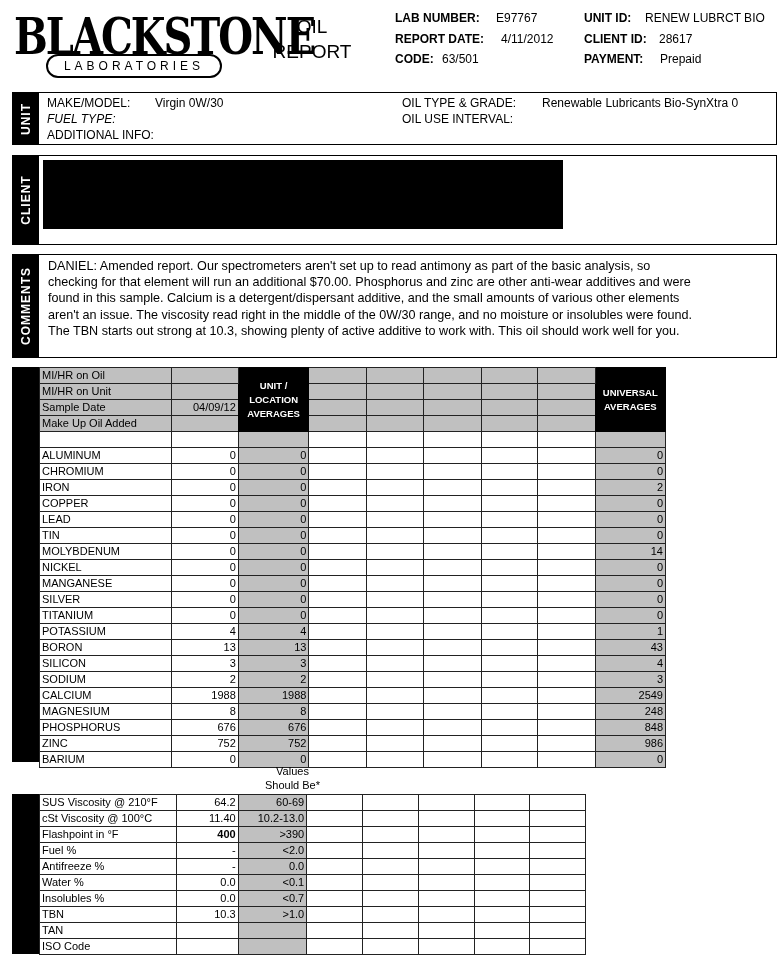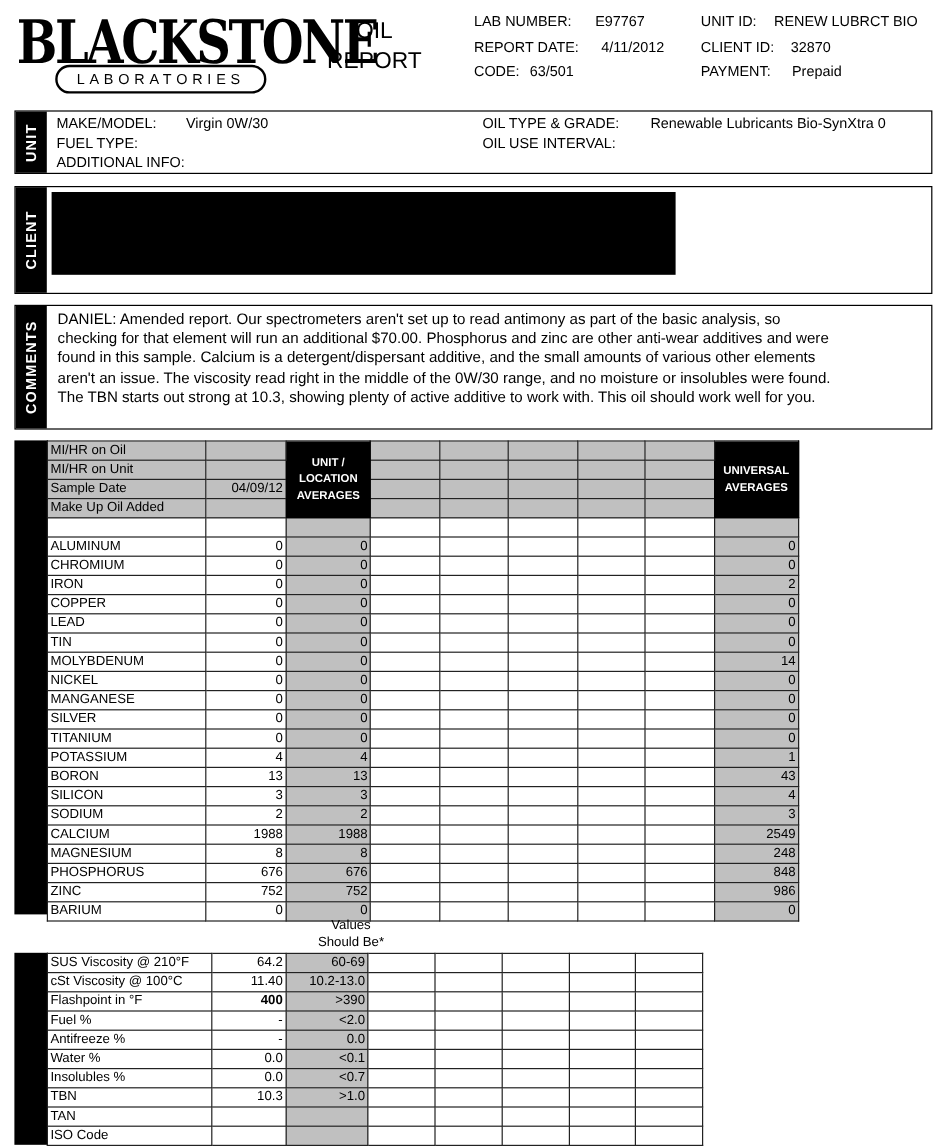--- a/index.html
+++ b/index.html
@@ -5,21 +5,21 @@
   * { box-sizing: border-box; margin: 0; padding: 0; }
   body { width: 783px; height: 957px; background: #fff; font-family: "Liberation Sans", sans-serif; color: #000; position: relative; overflow: hidden; }
   .abs { position: absolute; }
 
   
   .logo { left: 14px; top: 4px; width: 222px; height: 80px; }
   .logo-main { position: absolute; left: 0; top: 0; width: 222px; font-family: "DejaVu Serif", serif; font-weight: 900; font-size: 40px; letter-spacing: -2px; line-height: 52px; transform: scaleY(1.25); transform-origin: top left; white-space: nowrap; }
   .logo-sub { position: absolute; left: 32px; top: 50px; width: 176px; height: 24px; border: 2px solid #000; border-radius: 12px; font-size: 12px; letter-spacing: 4px; text-align: center; line-height: 20px; }
   .title { left: 262px; top: 14px; width: 100px; text-align: center; font-weight: normal; font-size: 19px; line-height: 25px; }
   .hdr { font-size: 12px; line-height: 20px; white-space: nowrap; }
-  .hdr b { font-weight: normal; }
+  .hdr b { font-weight: bold; }
 
   
   .box { position: absolute; left: 12px; width: 765px; border: 1.5px solid #000; }
   .sidebar { position: absolute; left: 0; top: 0; bottom: 0; width: 26px; background: #000; color: #fff; }
   .vlabel { position: absolute; left: 50%; top: 50%; transform: translate(-50%, -50%) rotate(-90deg); font-weight: bold; font-size: 12px; letter-spacing: 1px; white-space: nowrap; }
   .unit-row { position: absolute; font-size: 12px; white-space: nowrap; }
   .redact { position: absolute; left: 30px; top: 4px; width: 520px; height: 69px; background: #000; }
   .comments { position: absolute; left: 35px; top: 3px; width: 650px; font-size: 12.6px; line-height: 16.2px; }
 
   
@@ -54,36 +54,36 @@
 <div class="abs hdr" style="left:395px; top:49px;">
   <b>CODE:</b>
   <span style="margin-left:5px;">63/501</span>
 </div>
 <div class="abs hdr" style="left:584px; top:8px;">
   <b>UNIT ID:</b>
   <span style="position:absolute; left:61px;">RENEW LUBRCT BIO</span>
 </div>
 <div class="abs hdr" style="left:584px; top:29px;">
   <b>CLIENT ID:</b>
-  <span style="position:absolute; left:75px;">32870</span>
+  <span style="position:absolute; left:75px;">28617</span>
 </div>
 <div class="abs hdr" style="left:584px; top:49px;">
   <b>PAYMENT:</b>
   <span style="position:absolute; left:76px;">Prepaid</span>
 </div>
 
 <div class="box" style="top:92px; height:53px;">
   <div class="sidebar">
     <div class="vlabel">UNIT</div>
   </div>
   <div class="unit-row" style="left:34px; top:3px;">
     <span>MAKE/MODEL:</span>
     <span style="position:absolute; left:108px;text-align:center;">Virgin 0W/30</span>
   </div>
-  <div class="unit-row" style="left:34px; top:19px;">
+  <div class="unit-row" style="left:34px; top:19px;font-style:italic;">
     <span>FUEL TYPE:</span>
     <span></span>
   </div>
   <div class="unit-row" style="left:34px; top:35px;">
     <span>ADDITIONAL INFO:</span>
     <span></span>
   </div>
   <div class="unit-row" style="left:389px; top:3px;">
     <span>OIL TYPE &amp; GRADE:</span>
     <span style="position:absolute; left:140px;">Renewable Lubricants Bio-SynXtra 0</span>

